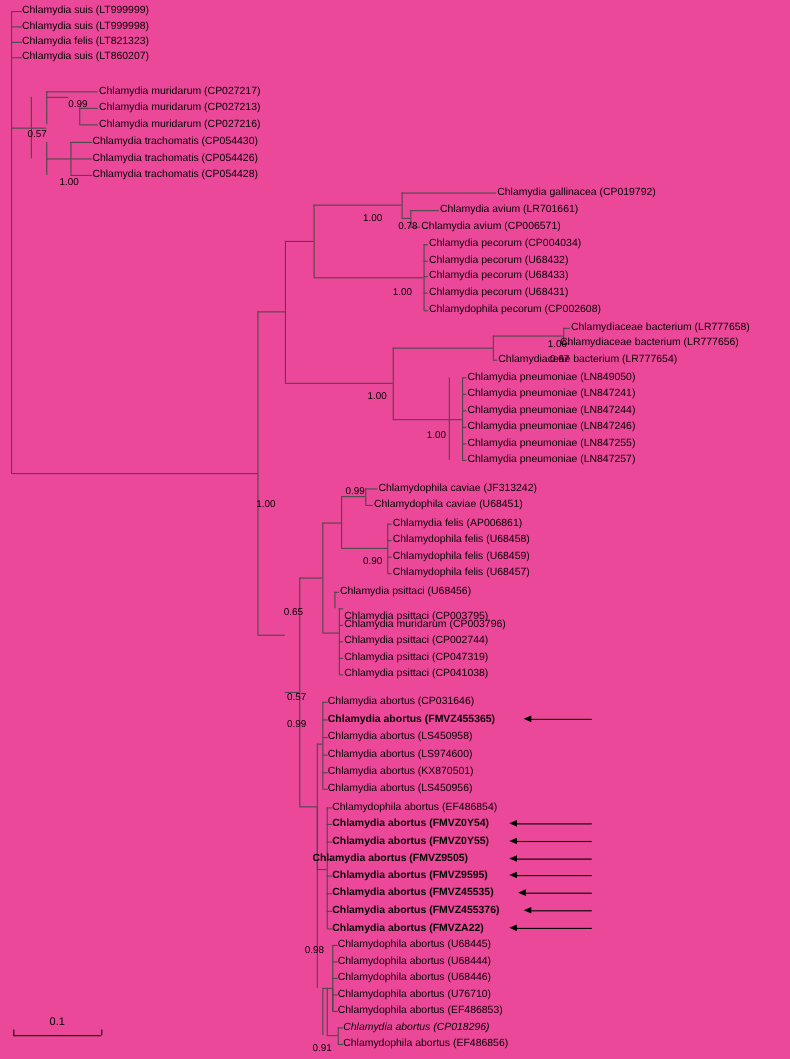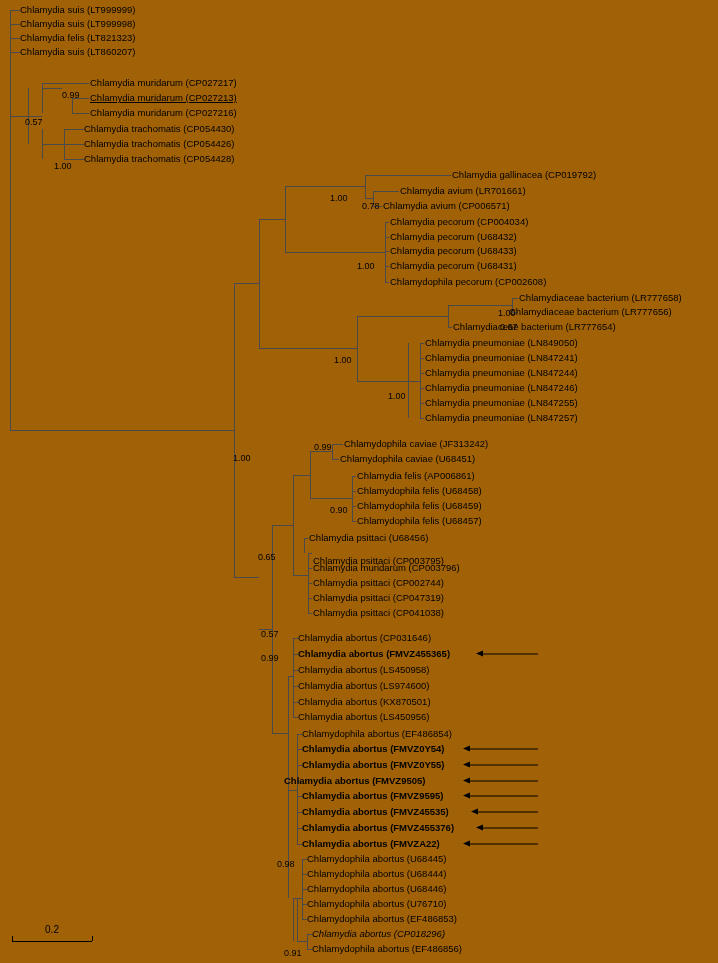--- a/index.html
+++ b/index.html
@@ -4,21 +4,21 @@
 <style>
   html, body {
     margin: 0;
     padding: 0;
     background: #ffffff;
   }
   #root {
     position: relative;
     width: 718px;
     height: 963px;
-    background: #a16207;
+    background: #ec4899;
     font-family: "Liberation Sans", sans-serif;
     overflow: hidden;
   }
   .taxon {
     position: absolute;
     font-size: 9.5px;
     color: #000000;
     white-space: nowrap;
     line-height: 10px;
     transform: translateY(-50%);
@@ -219,21 +219,21 @@
       <div class="arrow" style="left: 478px; top: 812px; width: 60px;"></div>
       <div class="arrow" style="left: 483px; top: 828px; width: 55px;"></div>
       <div class="arrow" style="left: 470px; top: 844px; width: 68px;"></div>
     </div>
   <div id="taxa-layer">
       <div class="taxon" style="left: 20px; top: 10px;">Chlamydia suis (LT999999)</div>
       <div class="taxon" style="left: 20px; top: 24px;">Chlamydia suis (LT999998)</div>
       <div class="taxon" style="left: 20px; top: 38px;">Chlamydia felis (LT821323)</div>
       <div class="taxon" style="left: 20px; top: 52px;">Chlamydia suis (LT860207)</div>
       <div class="taxon" style="left: 90px; top: 83px;">Chlamydia muridarum (CP027217)</div>
-      <div class="taxon" style="left: 90px; top: 98px; text-decoration: underline;">Chlamydia muridarum (CP027213)</div>
+      <div class="taxon" style="left: 90px; top: 98px;">Chlamydia muridarum (CP027213)</div>
       <div class="taxon" style="left: 90px; top: 113px;">Chlamydia muridarum (CP027216)</div>
       <div class="taxon" style="left: 84px; top: 129px;">Chlamydia trachomatis (CP054430)</div>
       <div class="taxon" style="left: 84px; top: 144px;">Chlamydia trachomatis (CP054426)</div>
       <div class="taxon" style="left: 84px; top: 159px;">Chlamydia trachomatis (CP054428)</div>
       <div class="taxon" style="left: 452px; top: 175px;">Chlamydia gallinacea (CP019792)</div>
       <div class="taxon" style="left: 400px; top: 191px;">Chlamydia avium (LR701661)</div>
       <div class="taxon" style="left: 383px; top: 206px;">Chlamydia avium (CP006571)</div>
       <div class="taxon" style="left: 390px; top: 222px;">Chlamydia pecorum (CP004034)</div>
       <div class="taxon" style="left: 390px; top: 237px;">Chlamydia pecorum (U68432)</div>
       <div class="taxon" style="left: 390px; top: 251px;">Chlamydia pecorum (U68433)</div>
@@ -300,16 +300,16 @@
       <div class="support" style="left: 261px; top: 634px;">0.57</div>
       <div class="support" style="left: 261px; top: 658px;">0.99</div>
       <div class="support" style="left: 277px; top: 864px;">0.98</div>
       <div class="support" style="left: 284px; top: 953px;">0.91</div>
     </div>
 
   <div id="scalebar">
     <div class="scalebar-line" style="left: 12px; top: 941px; width: 80px;"></div>
     <div class="scalebar-tick" style="left: 12px; top: 936px;"></div>
     <div class="scalebar-tick" style="left: 92px; top: 936px;"></div>
-    <div class="scalebar-label" style="left: 52px; top: 929px;">0.2</div>
+    <div class="scalebar-label" style="left: 52px; top: 929px;">0.1</div>
   </div>
 
 </div>
 
 </body></html>

